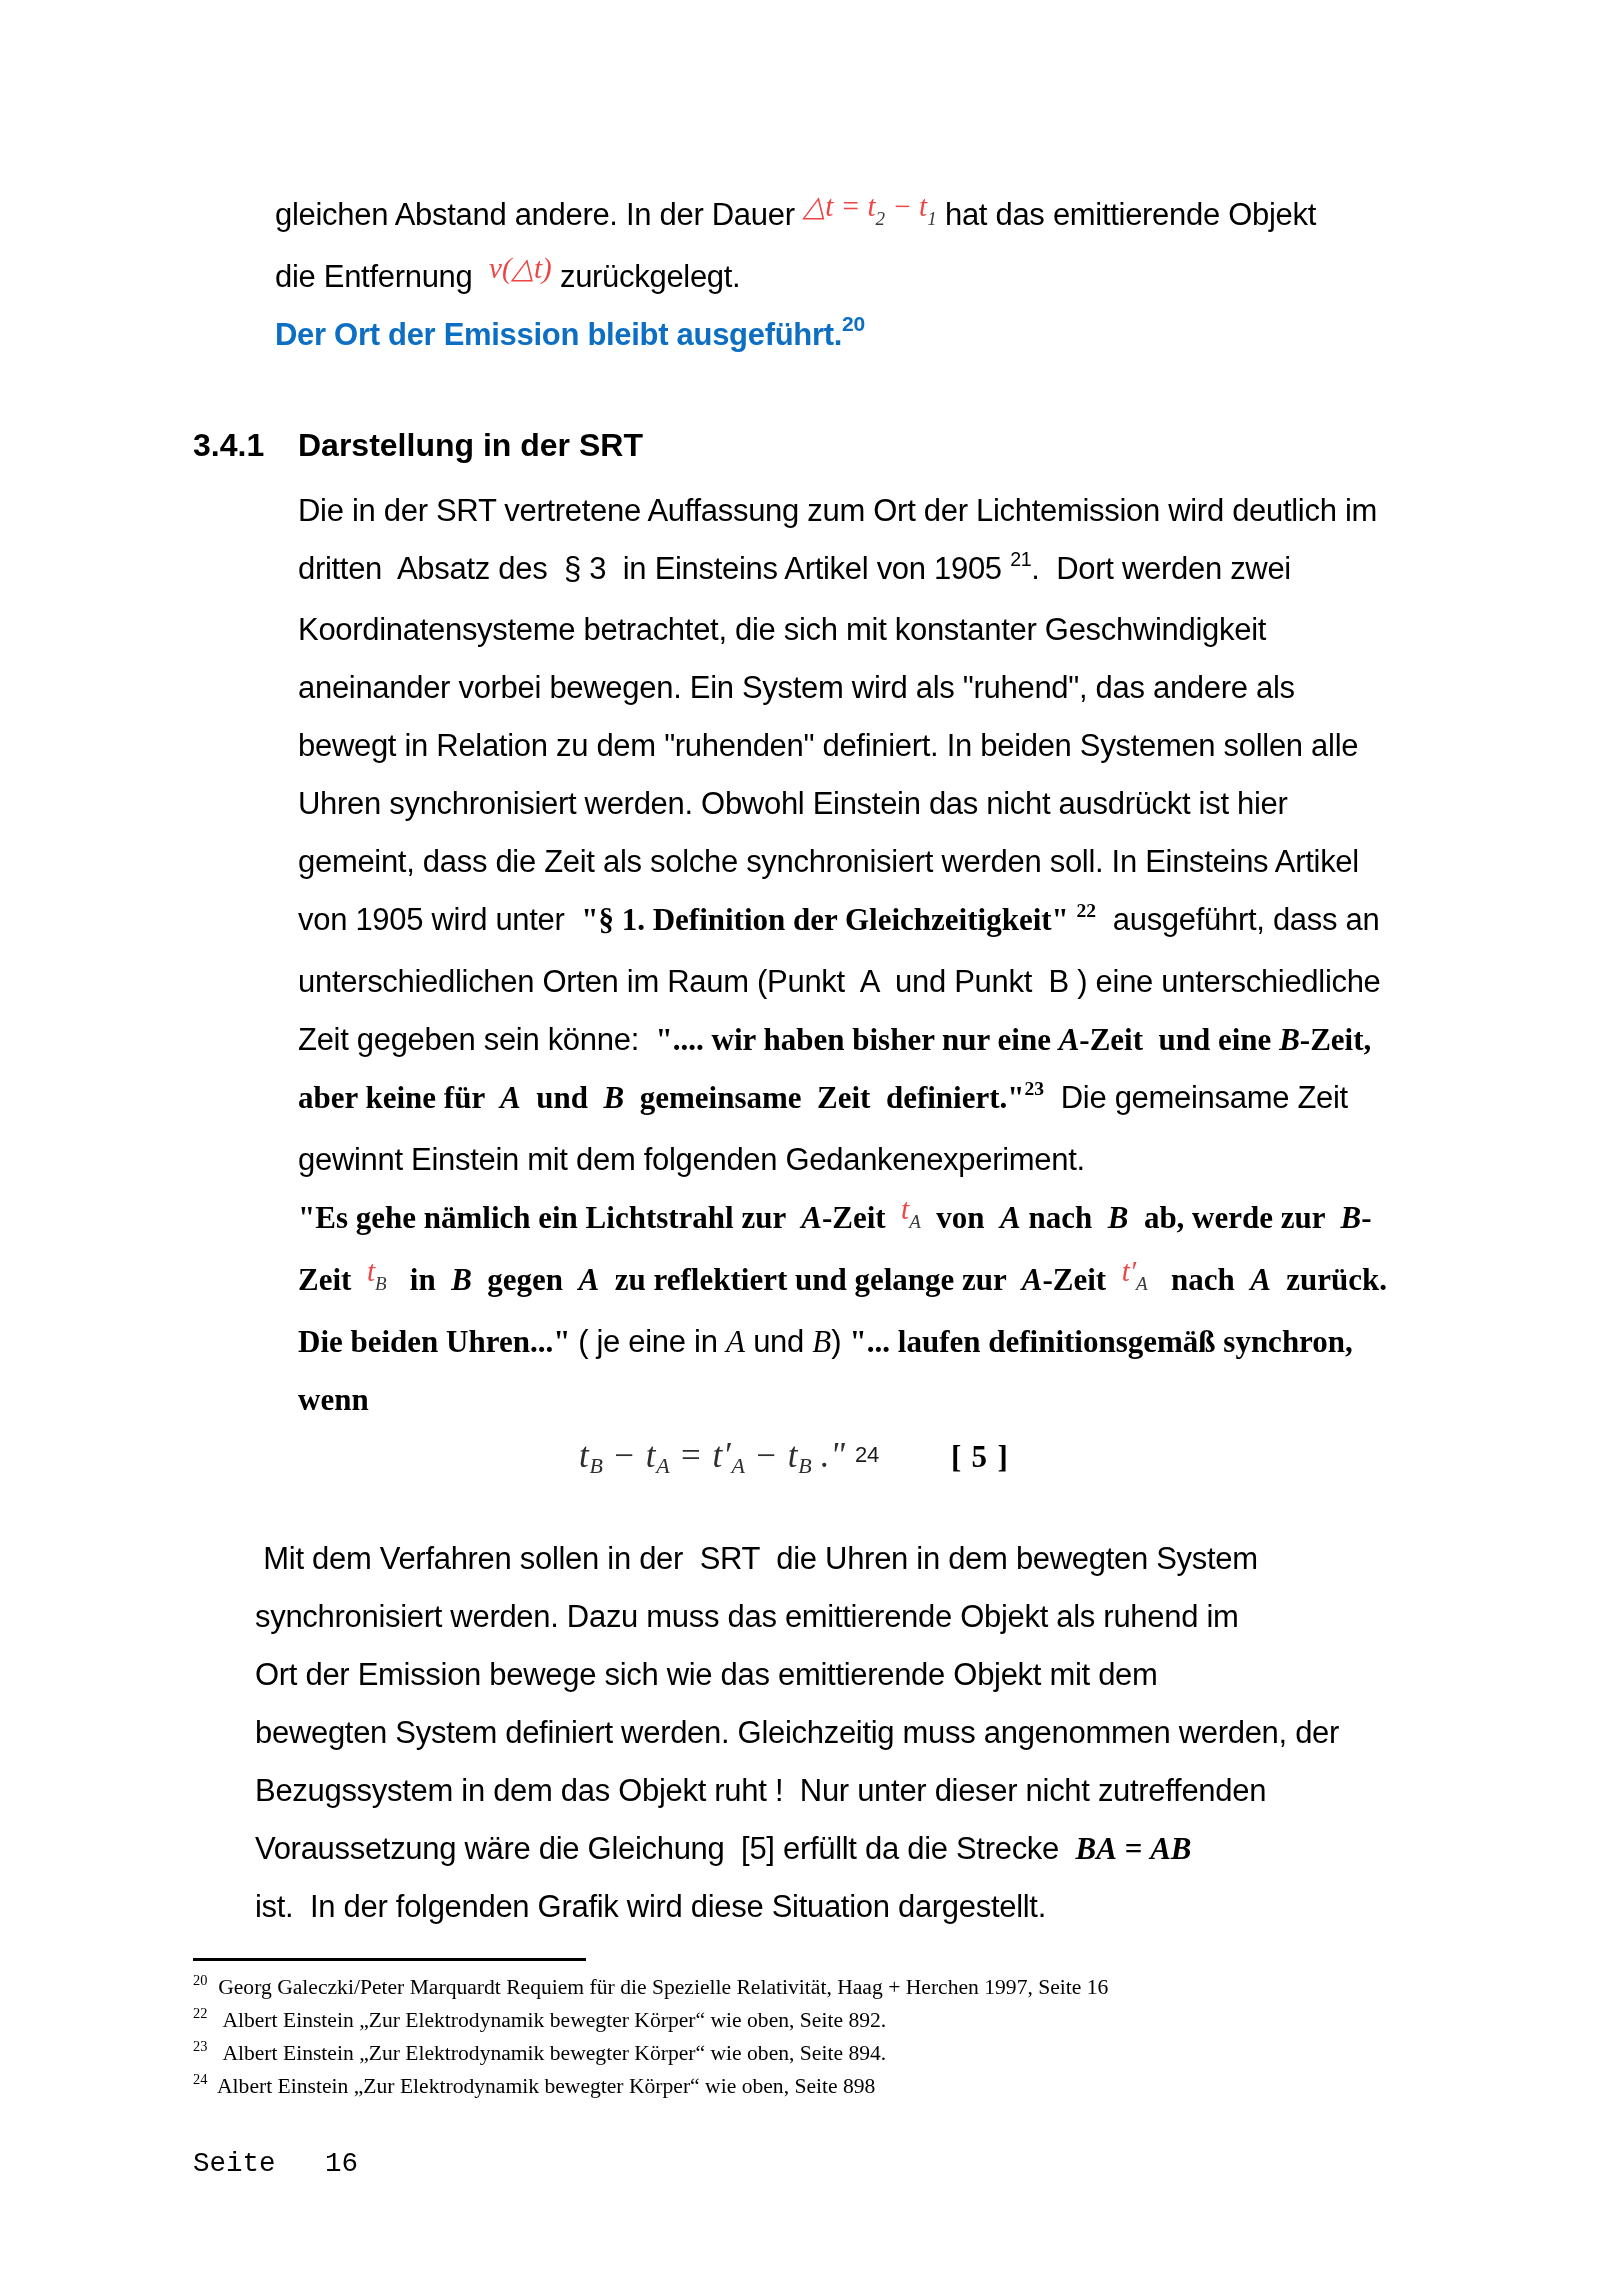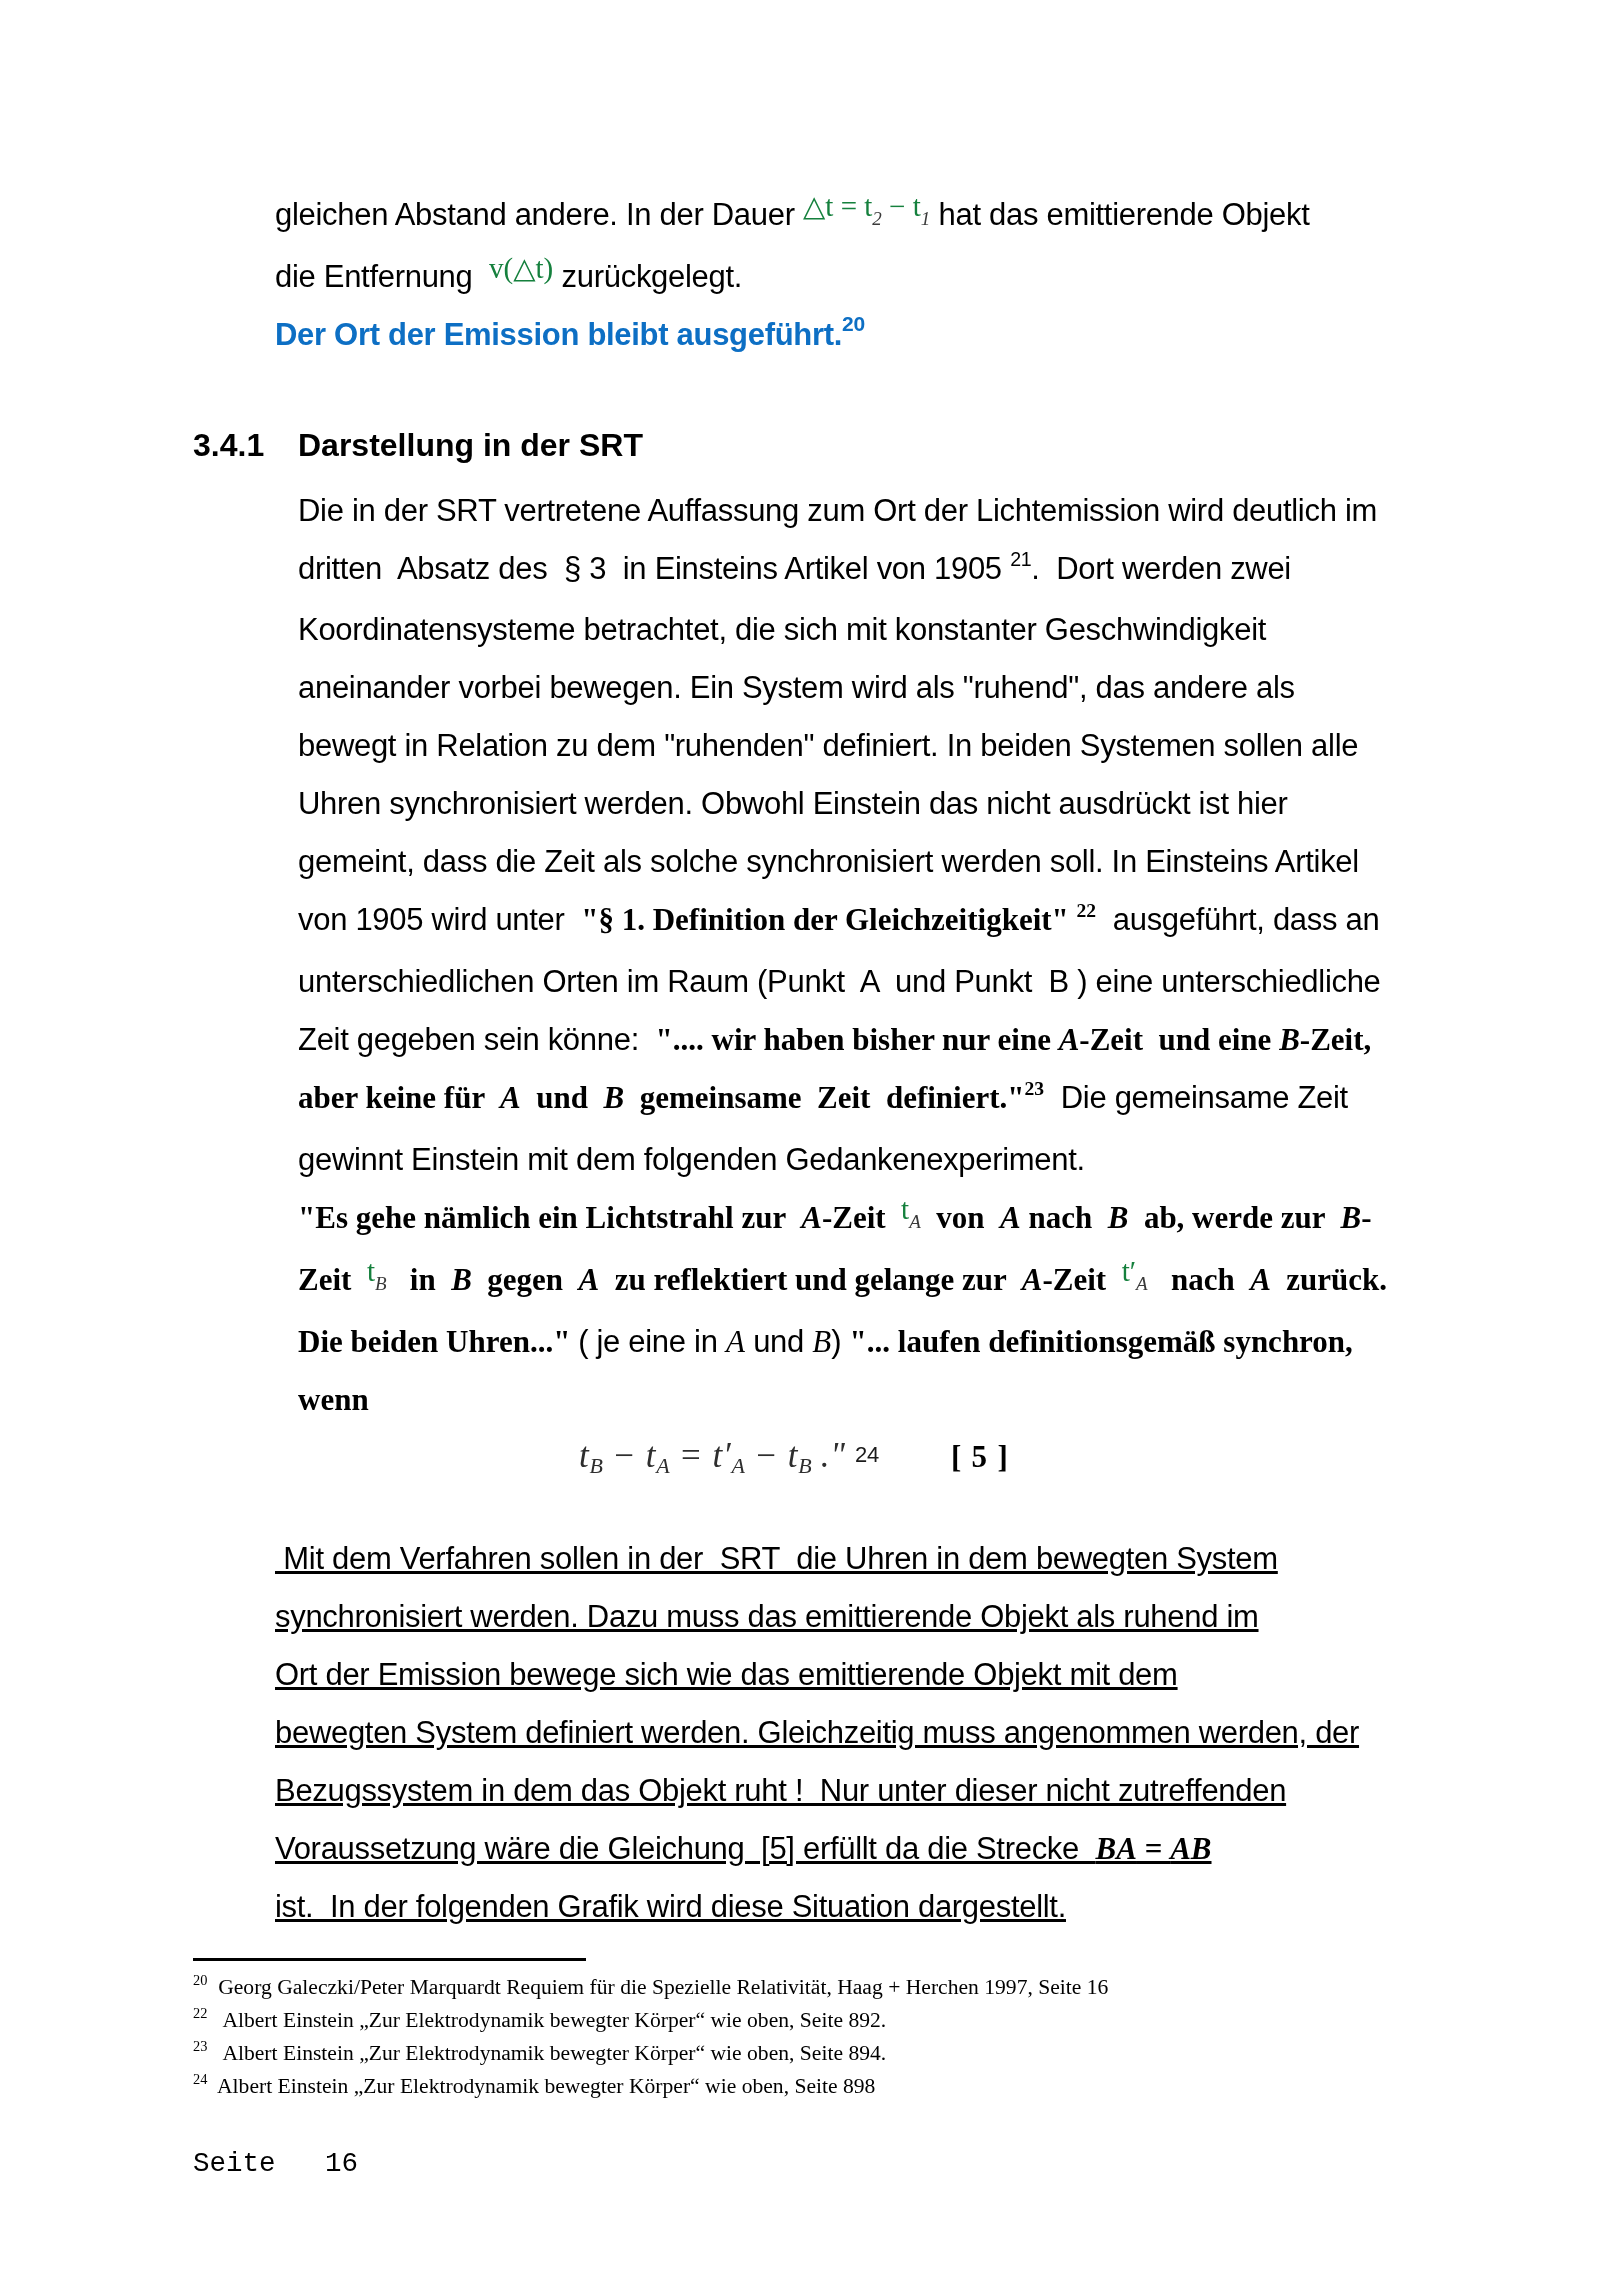--- a/index.html
+++ b/index.html
@@ -21,38 +21,38 @@
     font-size:31px;
     letter-spacing:-0.3px;
   }
   
   .blk-intro{margin-left:82px;}
   .heading{margin-top:48px; line-height:60px; font-size:32px; font-weight:bold; white-space:pre;}
   .hnum{display:inline-block; width:105px;}
   .blk-main{margin-left:105px; margin-top:7.2px;}
   .blk-formula{margin-left:386px; margin-top:-6.5px;}
   .blk-formula .line{line-height:65px;}
-  .blk-disc{margin-left:82px; margin-top:38px;text-decoration:underline;}
+  .blk-disc{margin-left:62px; margin-top:38px;}
   .fnrule{margin-top:22px; width:393px; height:3.3px; background:#000;}
   .blk-fn{margin-top:11px;}
   .blk-fn .line{
     font-family:"Liberation Serif", serif;
     font-size:21.6px; line-height:31px; letter-spacing:0;
   }
   .pagefooter{
     margin-top:44px; text-align:left;
     font-family:Liberation Mono, monospace;
     font-size:27.5px; white-space:pre;
   }
   
   .s-t{}
   .s-q{font-family:"Liberation Serif", serif; font-weight:bold; letter-spacing:0;}
   .s-qi{font-family:"Liberation Serif", serif; font-weight:bold; font-style:italic; letter-spacing:0;}
   .s-i{font-family:"Liberation Serif", serif; font-style:italic; letter-spacing:0;}
-  .s-m{font-family:"Liberation Serif", serif; color:#15803d;
+  .s-m{font-family:"Liberation Serif", serif; font-style:italic; color:#ef4444;
        font-size:29px; position:relative; top:-9.2px; letter-spacing:0;}
   .s-ms{font-family:"Liberation Serif", serif; font-style:italic; color:#3a3a3a;
        font-size:19px; position:relative; top:0px; letter-spacing:0;}
   .s-sup{font-size:19.6px; position:relative; top:-13px;}
   .s-qsup{font-family:"Liberation Serif", serif; font-weight:bold; font-size:19.6px;
        position:relative; top:-13px; letter-spacing:0;}
   .s-blue{font-weight:bold; color:#0d6fc4;}
   .s-bsup{font-weight:bold; color:#0d6fc4; font-size:21px; position:relative; top:-14.4px;}
   .s-fm{font-family:"Liberation Serif", serif; font-style:italic; color:#2e2e2e;
        font-size:35px; letter-spacing:0.7px;}

